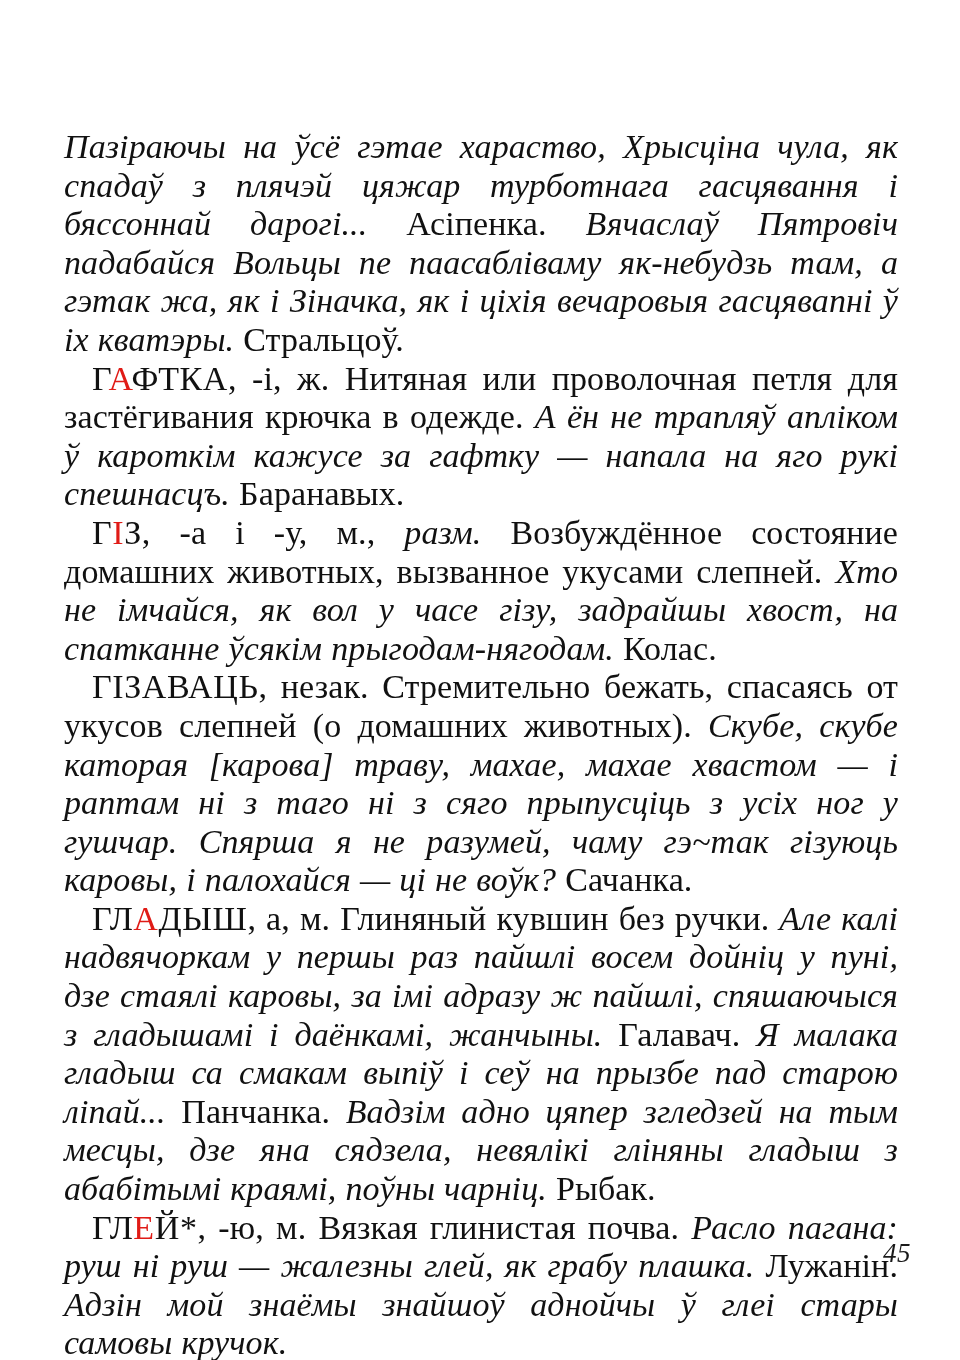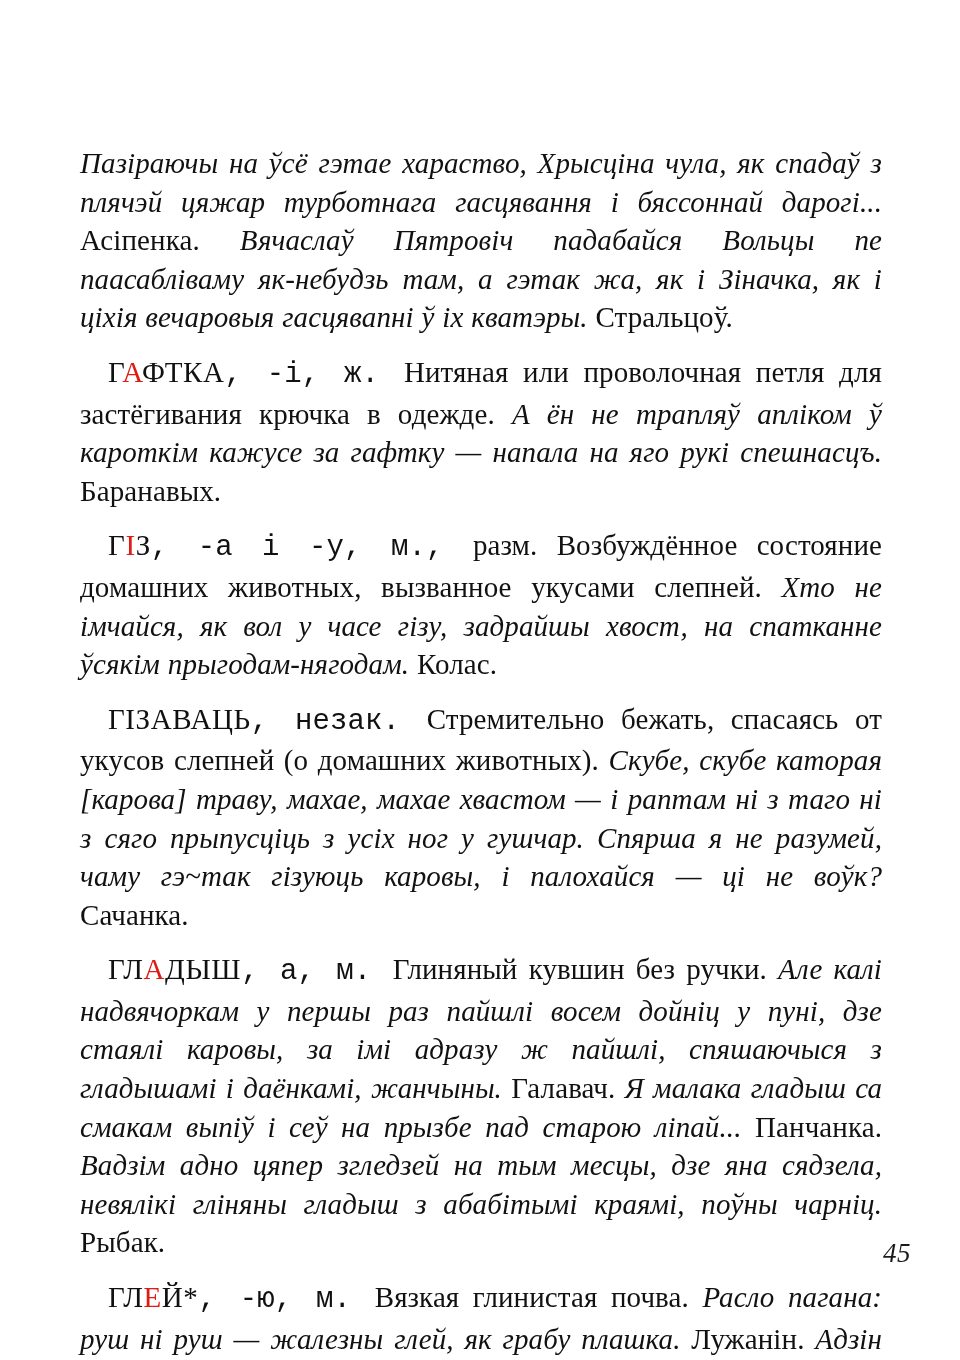--- a/index.html
+++ b/index.html
@@ -24,25 +24,25 @@
   }
 
   #text-column {
     position: absolute;
     left: 64px;
     top: 128px;
     width: 834px;
   }
 
   .entry {
-    margin: 16px;
+    margin: 0;
     padding: 0;
     text-align: justify;
     text-justify: inter-word;
-    font-size: 29px;
+    font-size: 34px;
     line-height: 38.6px;
     letter-spacing: 0.1px;
     word-spacing: 0.5px;
     hyphens: none;
   }
 
   .entry + .entry {
     margin-top: 0;
   }
 
@@ -58,25 +58,25 @@
   }
 
   
   .accent {
     color: #e01b16;
   }
 
   
   .gram {
     font-style: normal;
-    font-family: Liberation Mono, monospace;
   }
 
   
   .label {
+    font-style: italic;
   }
 
   
   .def {
     font-style: normal;
   }
 
   
   .cite {
     font-style: italic;

